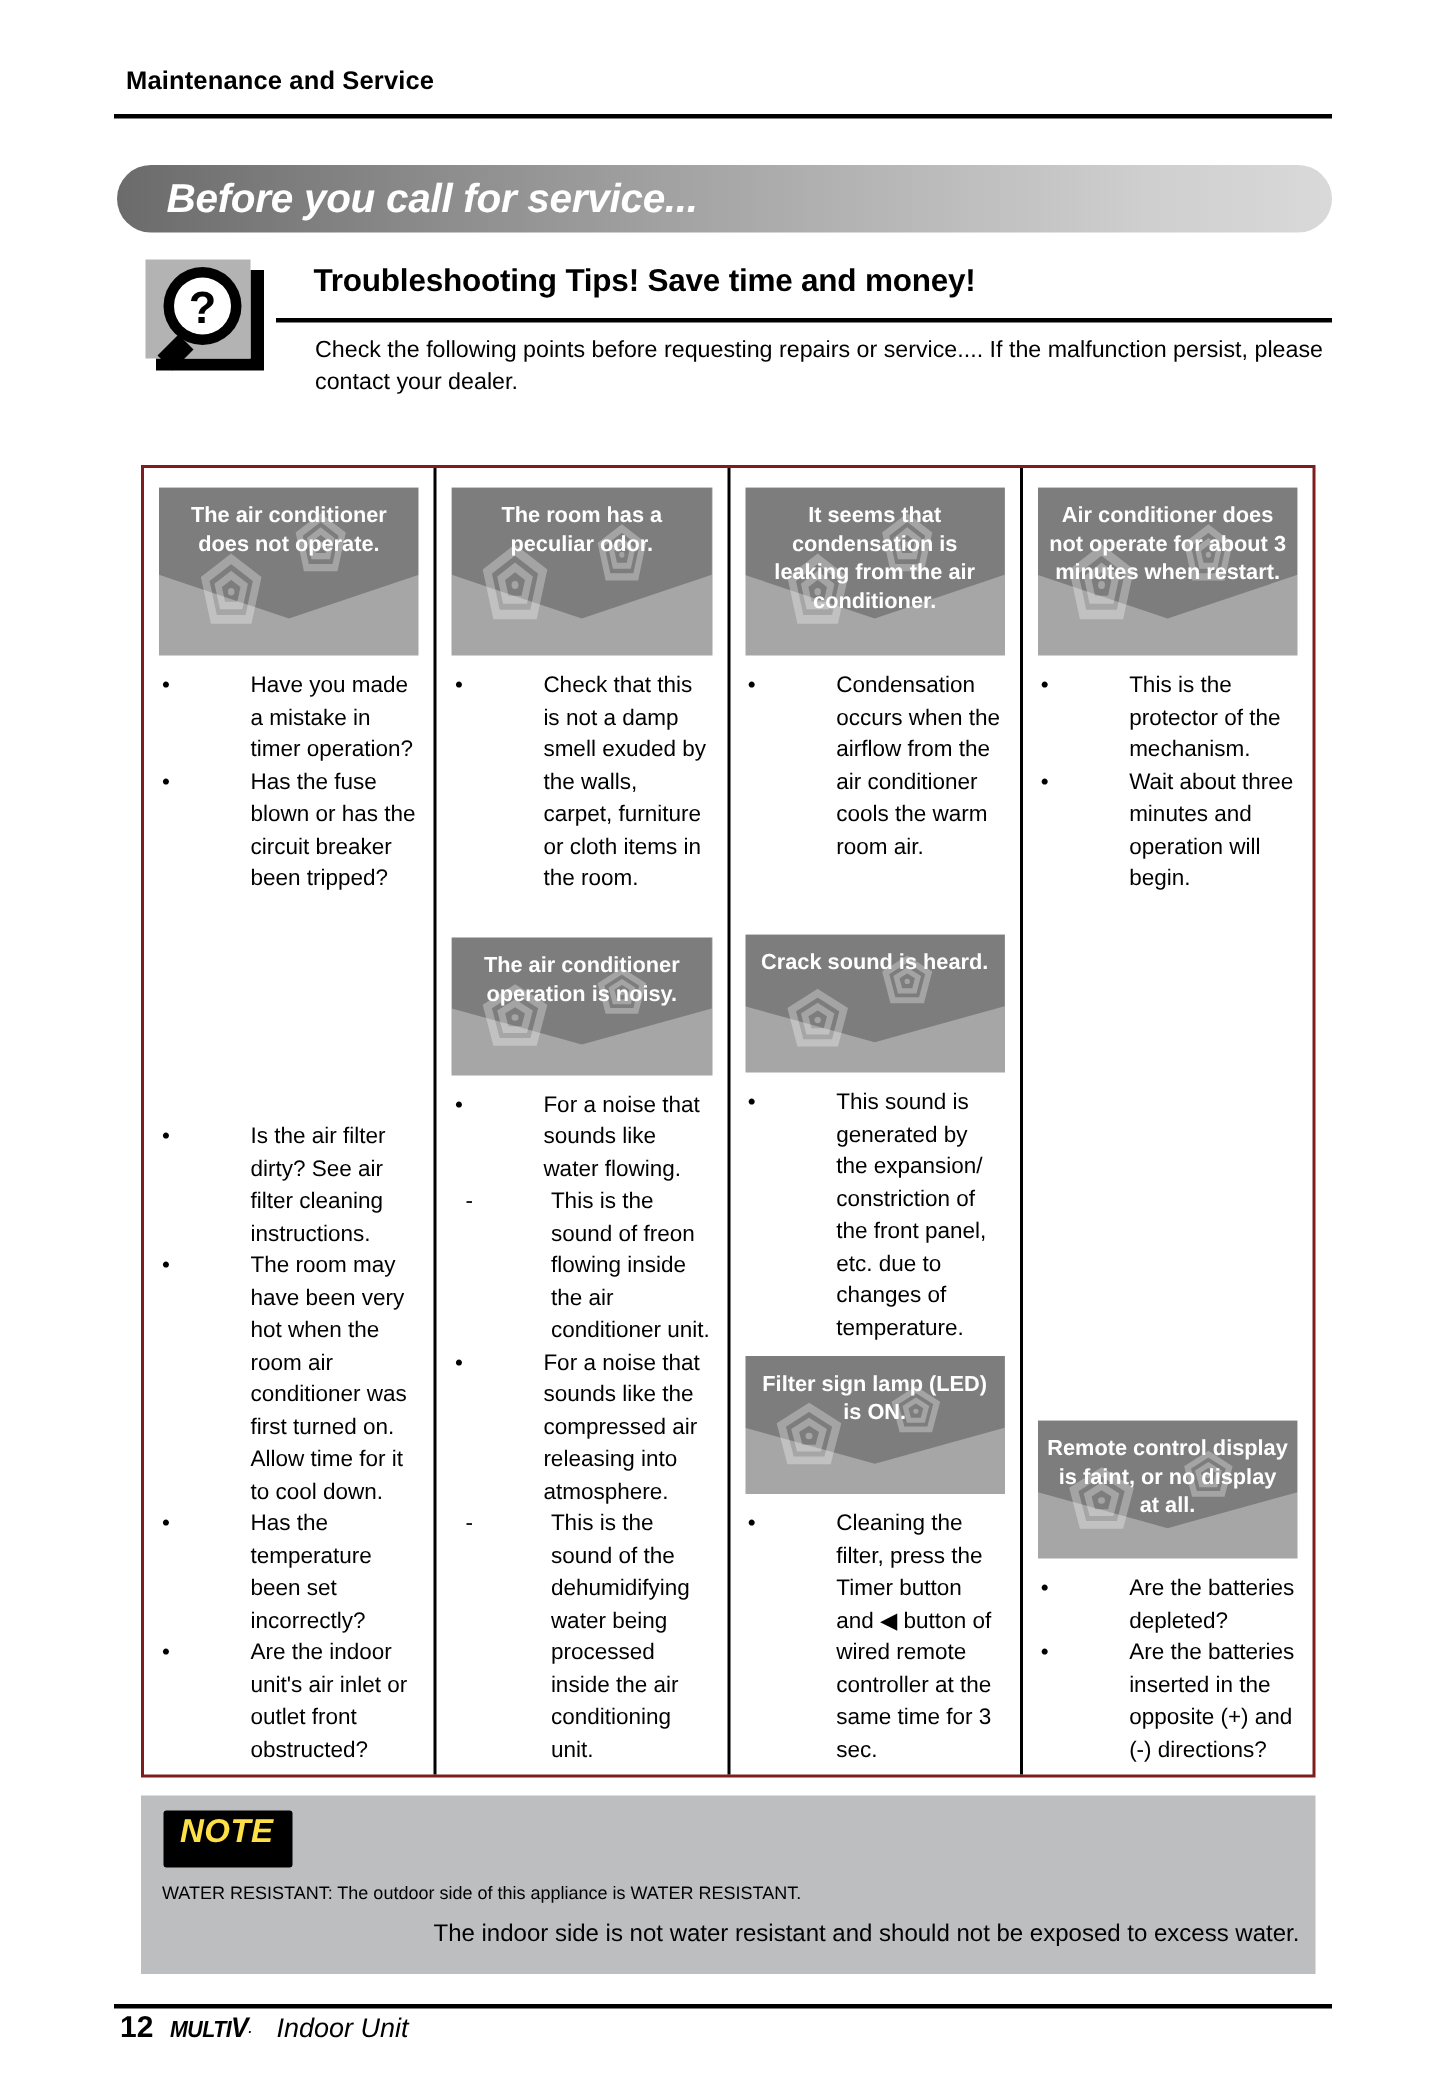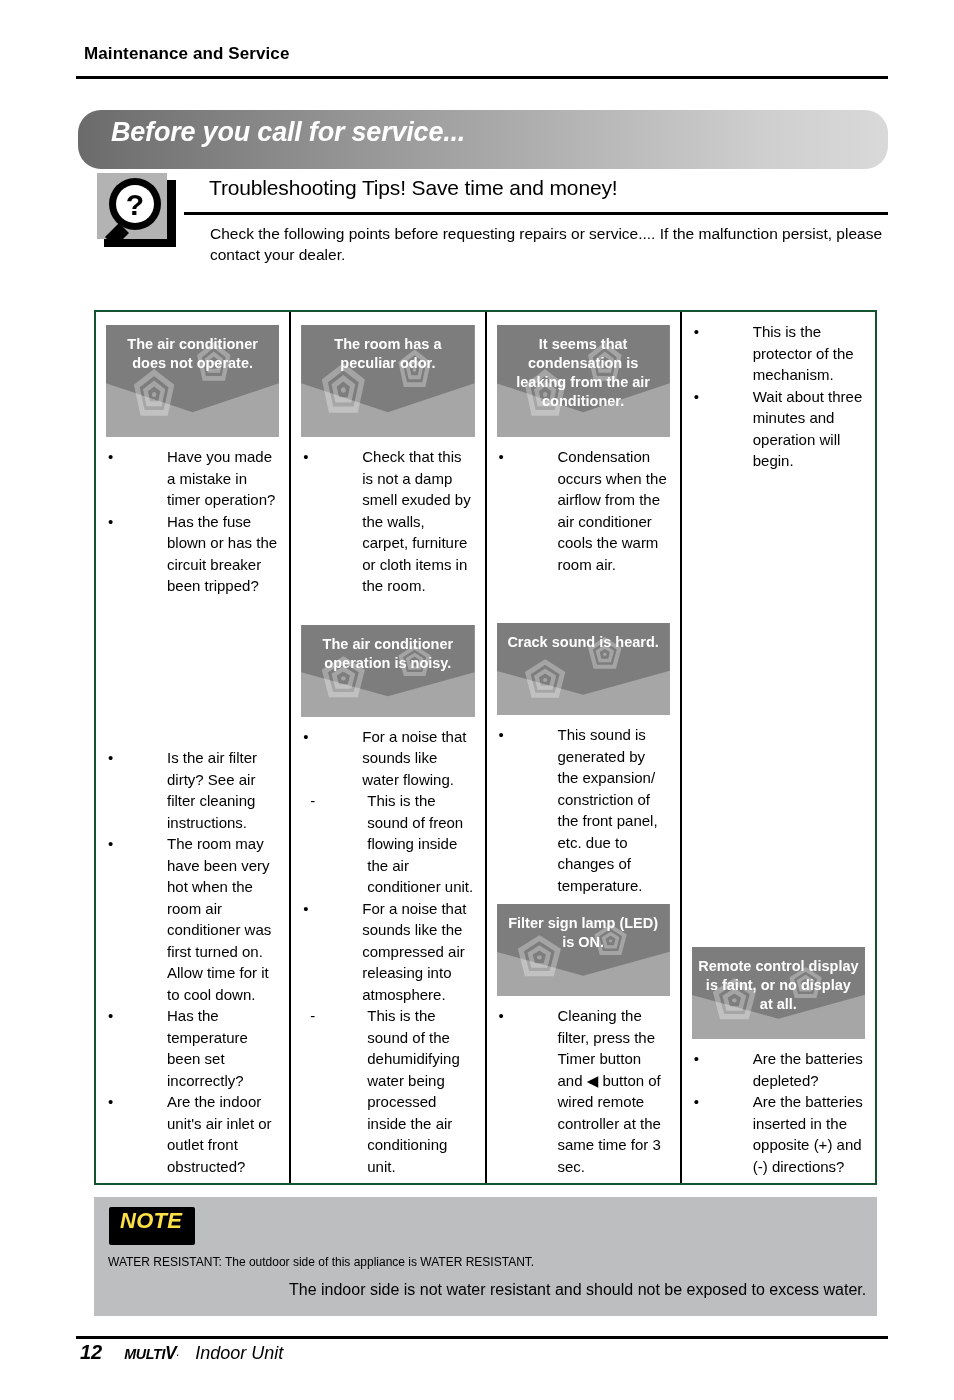--- a/index.html
+++ b/index.html
@@ -33,21 +33,21 @@
     height: 3px;
     background: #000;
   }
 
   
   .banner {
     position: absolute;
     left: 78px;
     top: 110px;
     width: 810px;
-    height: 59px;
+    height: 45px;
     border-radius: 23px;
     background: linear-gradient(to right, #6b6b6b 0%, #8e8e8e 28%, #b5b5b5 62%, #cfcfcf 85%, #d9d9d9 100%);
     overflow: hidden;
   }
   .banner-title {
     position: absolute;
     left: 33px;
     top: 7px;
     font-size: 27px;
     font-weight: bold;
@@ -94,21 +94,21 @@
     left: 0;
     top: 0;
   }
 
   
   .tip-title {
     position: absolute;
     left: 209px;
     top: 176px;
     font-size: 21px;
-    font-weight: normal;
+    font-weight: bold;
     letter-spacing: -.15px;
     white-space: nowrap;
   }
   .tip-rule {
     position: absolute;
     left: 184px;
     top: 212px;
     width: 704px;
     height: 3px;
     background: #000;
@@ -122,21 +122,21 @@
     line-height: 21px;
   }
 
   
   .tbl {
     position: absolute;
     left: 94px;
     top: 310px;
     width: 783px;
     height: 875px;
-    border: 2px solid #14532d;
+    border: 2px solid #7f1d1d;
     box-sizing: border-box;
     display: flex;
   }
   .col {
     flex: 1 1 0;
     border-right: 2px solid #000;
     box-sizing: border-box;
     display: flex;
     flex-direction: column;
     position: relative;
@@ -246,22 +246,21 @@
   .foot {
     position: absolute;
     left: 80px;
     top: 1341px;
     display: flex;
     align-items: baseline;
   }
   .foot-page {
     font-size: 20px;
     font-weight: bold;
-    font-style: italic;
-    margin-right: 20px;
+    margin-right: 9px;
   }
   .foot-logo {
     font-size: 15.5px;
     font-weight: bold;
     font-style: italic;
     letter-spacing: -.4px;
     margin-right: 2px;
     transform: scaleX(.92);
   }
   .foot-logo .v {
@@ -475,20 +474,36 @@
       </div>
       <div class="body-list">
         <div class="li">
           <span class="bul">•</span>
           <span class="txt">Cleaning the filter, press the Timer button and ◀ button of wired remote controller at the same time for 3 sec.</span>
         </div>
       </div>
       <div style="flex: 0 1 auto; min-height: 6px;"></div>
     </div>
     <div class="col">
+      <div class="plate h-r1">
+        <div class="wedge"></div>
+        <div class="swirls"><svg width="100%" height="100%" viewBox="0 0 180 100" preserveAspectRatio="none">
+            <g transform="translate(44,58) scale(0.8)">
+       <path d="M0,-26 L24,-10 L16,22 L-16,22 L-24,-10 Z" fill="none" stroke="#ffffff" stroke-width="7"></path>
+       <path d="M0,-13 L12,-5 L8,11 L-8,11 L-12,-5 Z" fill="none" stroke="#ffffff" stroke-width="6"></path>
+       <circle cx="0" cy="0" r="3" fill="#ffffff"></circle>
+     </g>
+            <g transform="translate(118,40) scale(0.6)">
+       <path d="M0,-26 L24,-10 L16,22 L-16,22 L-24,-10 Z" fill="none" stroke="#ffffff" stroke-width="7"></path>
+       <path d="M0,-13 L12,-5 L8,11 L-8,11 L-12,-5 Z" fill="none" stroke="#ffffff" stroke-width="6"></path>
+       <circle cx="0" cy="0" r="3" fill="#ffffff"></circle>
+     </g>
+          </svg></div>
+        <div class="ptext">Air conditioner does not operate for about 3 minutes when restart.</div>
+      </div>
       <div class="body-list">
         <div class="li">
           <span class="bul">•</span>
           <span class="txt">This is the protector of the mechanism.</span>
         </div>
         <div class="li">
           <span class="bul">•</span>
           <span class="txt">Wait about three minutes and operation will begin.</span>
         </div>
       </div>

